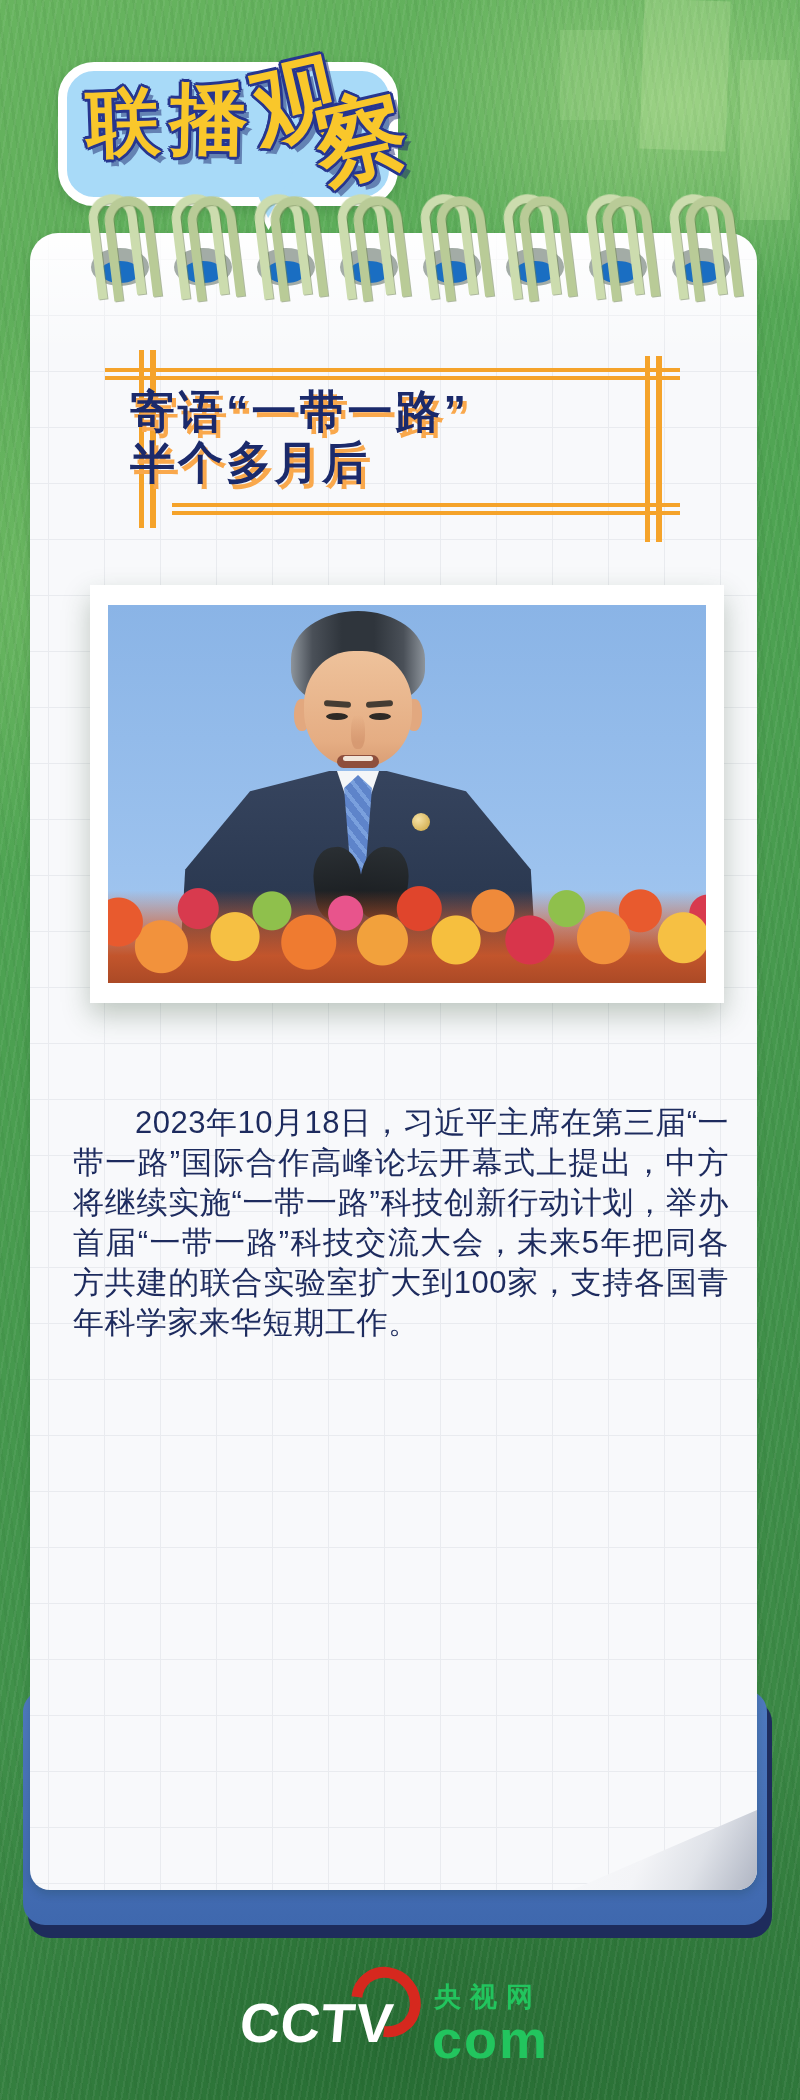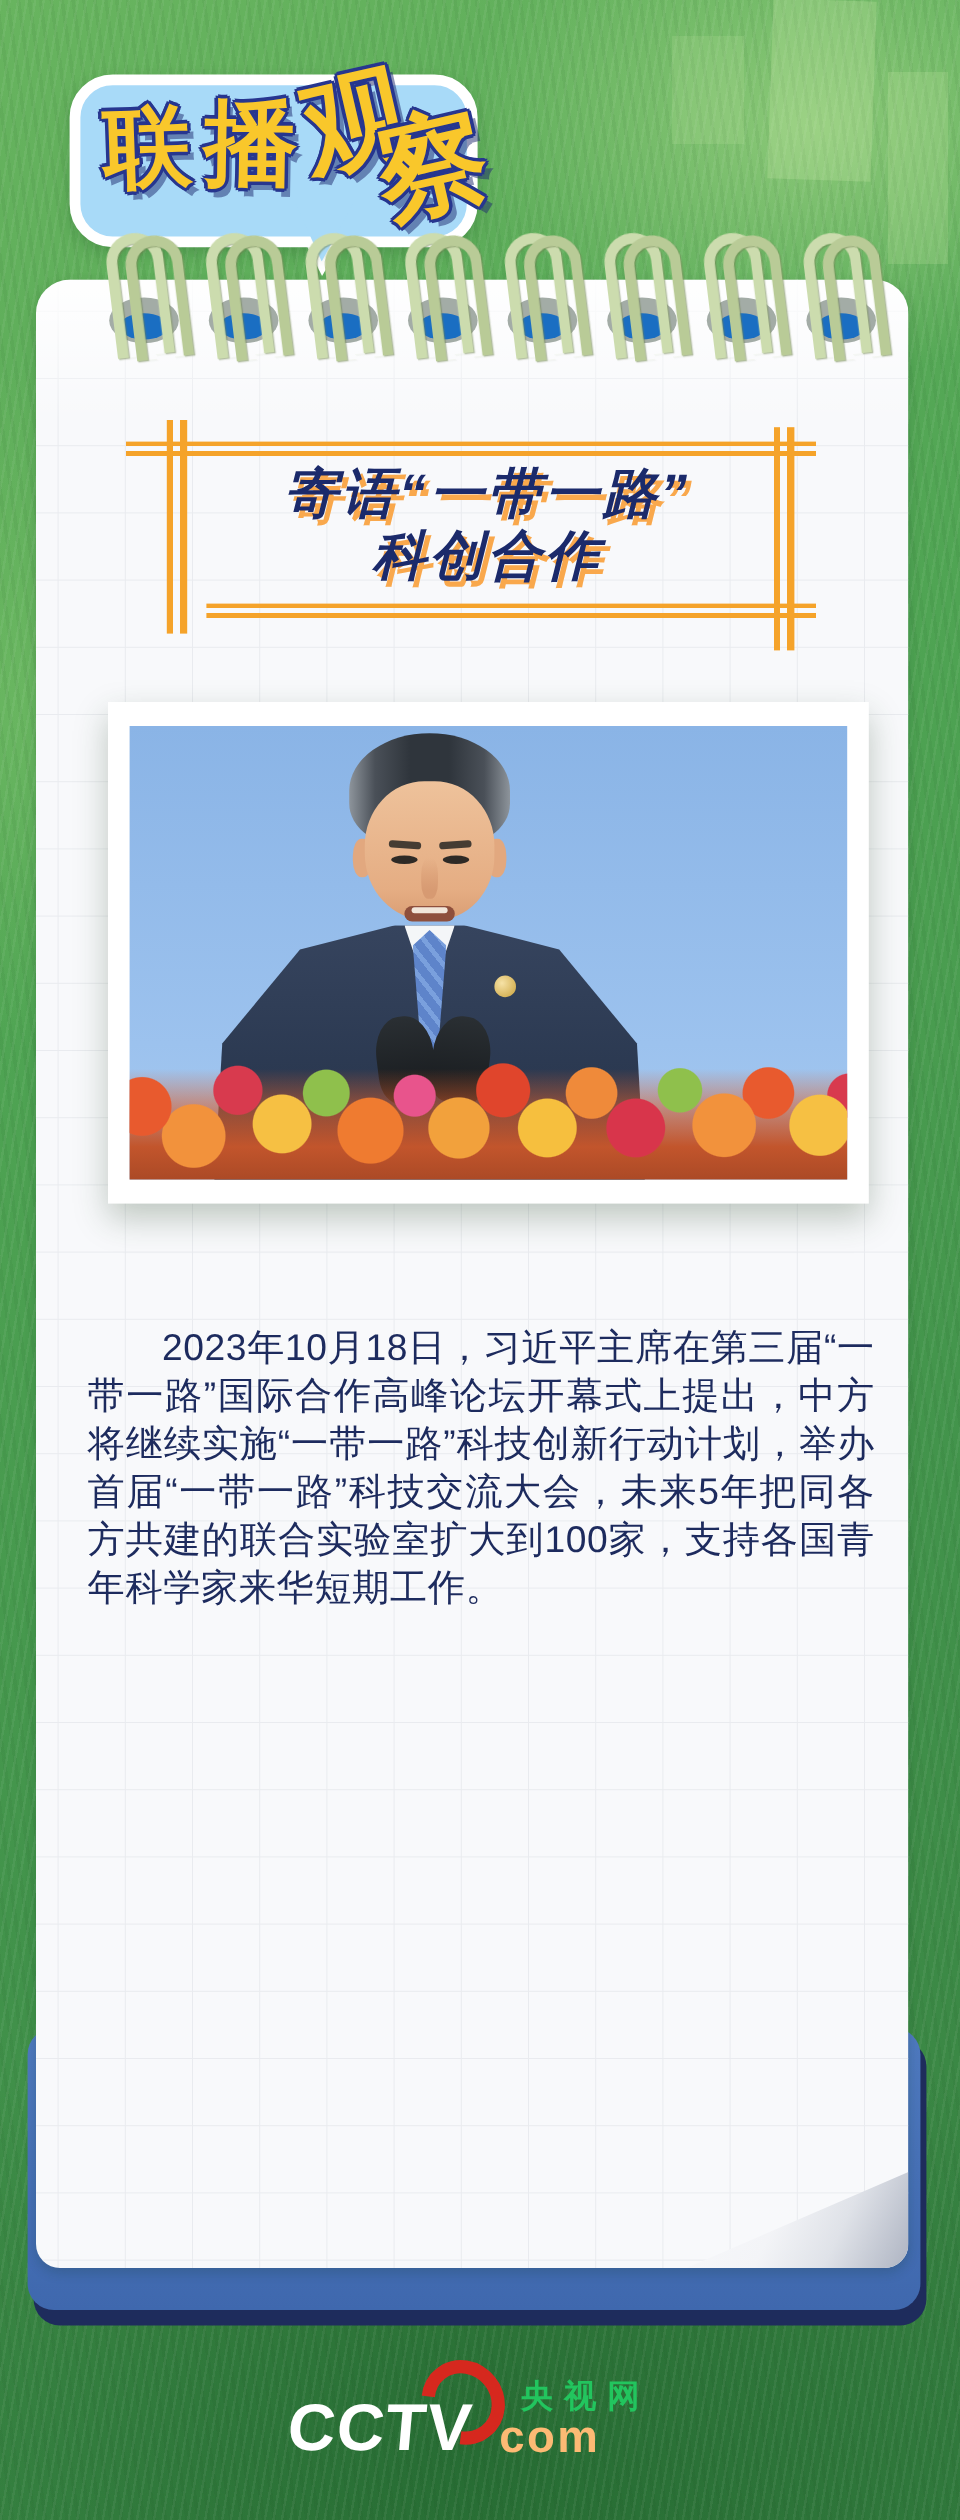--- a/index.html
+++ b/index.html
@@ -75,22 +75,22 @@
   
   .hbar{position:absolute;height:12px;z-index:5;
     background:linear-gradient(180deg,#f5a32a 0 4px,rgba(0,0,0,0) 4px 8px,#f5a32a 8px 12px);}
   .hbar.top{left:105px;top:368px;width:575px;}
   .hbar.bottom{left:172px;top:503px;width:508px;}
   .vbar{position:absolute;width:17px;z-index:5;
     background:linear-gradient(90deg,#f5a32a 0 5px,rgba(0,0,0,0) 5px 11px,#f5a32a 11px 17px);}
   .vbar.left{left:139px;top:350px;height:178px;}
   .vbar.right{left:645px;top:356px;height:186px;}
   .page-title{position:absolute;left:130px;top:386px;width:552px;z-index:6;
-    text-align:center;color:#1b2a6b;font-weight:900;font-size:45px;line-height:51px;
-    letter-spacing:3px;text-shadow:4px 5px 0 #f9a84c;font-style:italic;}
+    text-align:left;color:#1b2a6b;font-weight:900;font-size:45px;line-height:51px;
+    letter-spacing:3px;text-shadow:4px 5px 0 #f9a84c;}
 
   
   .photo-frame{position:absolute;left:90px;top:585px;width:634px;height:418px;z-index:6;
     background:#ffffff;box-shadow:0 12px 26px rgba(40,70,40,.28);}
   .photo{position:absolute;left:18px;top:20px;right:18px;bottom:20px;overflow:hidden;
     background:linear-gradient(180deg,#8ab4e6 0%,#9cc2ee 70%,#a6c9f0 100%);}
   .hair{position:absolute;left:183px;top:6px;width:134px;height:96px;
     border-radius:54% 54% 42% 42%;
     background:linear-gradient(90deg,#8d949b 0%,#4a5058 16%,#2f353c 38%,#2f353c 62%,#4a5058 84%,#8d949b 100%);}
   .face{position:absolute;left:196px;top:46px;width:108px;height:116px;
@@ -150,21 +150,21 @@
   .para.p2{top:1362px;}
 
   
   .footer{position:absolute;left:0;top:1950px;width:800px;height:150px;z-index:9;}
   .cctv-arc{position:absolute;left:352px;top:16px;width:46px;height:50px;border-radius:50%;
     border:11px solid #d6281e;border-left-color:transparent;transform:rotate(-38deg);}
   .cctv-word{position:absolute;left:240px;top:46px;font-size:55px;font-weight:900;
     color:#ffffff;letter-spacing:1px;transform:skewX(-5deg);line-height:1;}
   .cctv-cn{position:absolute;left:434px;top:34px;font-size:27px;color:#22c55e;
     letter-spacing:9px;font-weight:700;line-height:1;}
-  .cctv-com{position:absolute;left:416px;top:62px;font-size:38px;color:#fdba74;
+  .cctv-com{position:absolute;left:432px;top:62px;font-size:54px;color:#22c55e;
     font-weight:700;letter-spacing:2px;line-height:1;}
 </style>
 </head>
 <body>
 
 <div class="canvas">
 
   <div class="bg"></div>
   <div class="bg-texture"></div>
   <div class="bg-block b1"></div>
@@ -229,21 +229,21 @@
       </div>
   </div>
 
   <div class="hbar top"></div>
   <div class="hbar bottom"></div>
   <div class="vbar left"></div>
   <div class="vbar right"></div>
 
   <div class="page-title">
     <div>寄语“一带一路”</div>
-    <div>科创合作</div>
+    <div>半个多月后</div>
   </div>
 
   <div class="photo-frame">
     <div class="photo">
       <div class="hair"></div>
       <div class="ear l"></div>
       <div class="ear r"></div>
       <div class="face"></div>
       <div class="brow l"></div>
       <div class="brow r"></div>

